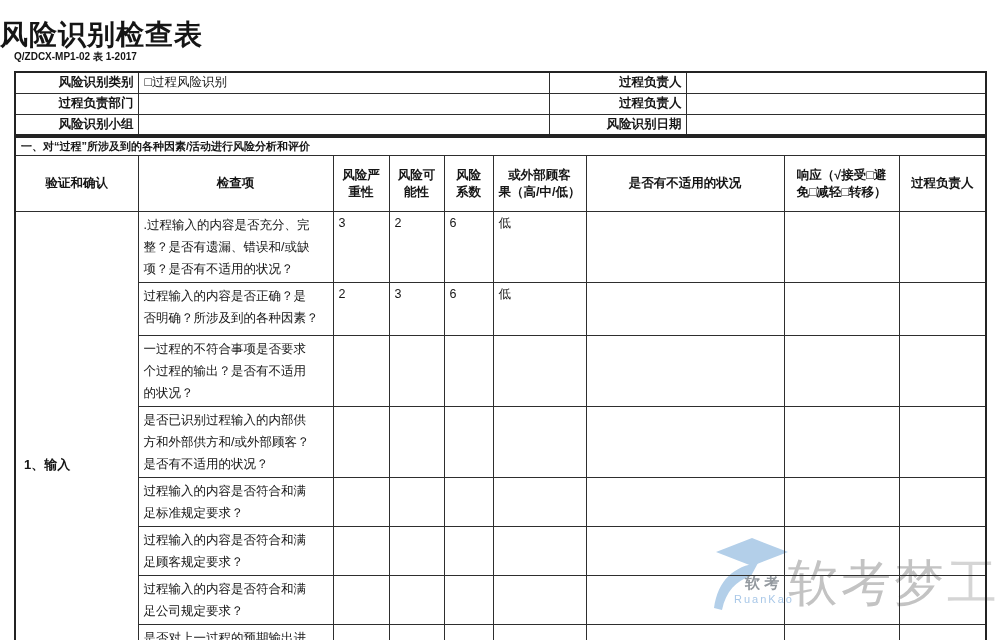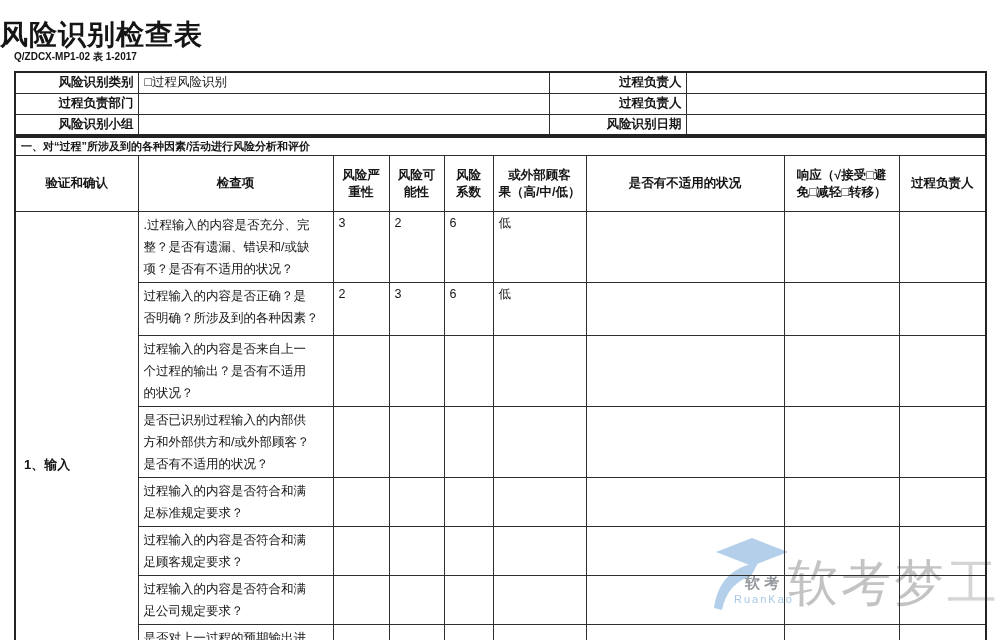--- a/index.html
+++ b/index.html
@@ -139,21 +139,21 @@
 否明确？所涉及到的各种因素？</td>
         <td class="num">2</td>
         <td class="num">3</td>
         <td class="num">6</td>
         <td class="num">低</td>
         <td class="num"></td>
         <td class="num"></td>
         <td class="num"></td>
       </tr>
       <tr style="height:58px">
-        <td class="cell">过程输入的内容是否来自上一
+        <td class="cell">一过程的不符合事项是否要求
 个过程的输出？是否有不适用
 的状况？</td>
         <td class="num"></td>
         <td class="num"></td>
         <td class="num"></td>
         <td class="num"></td>
         <td class="num"></td>
         <td class="num"></td>
         <td class="num"></td>
       </tr>

